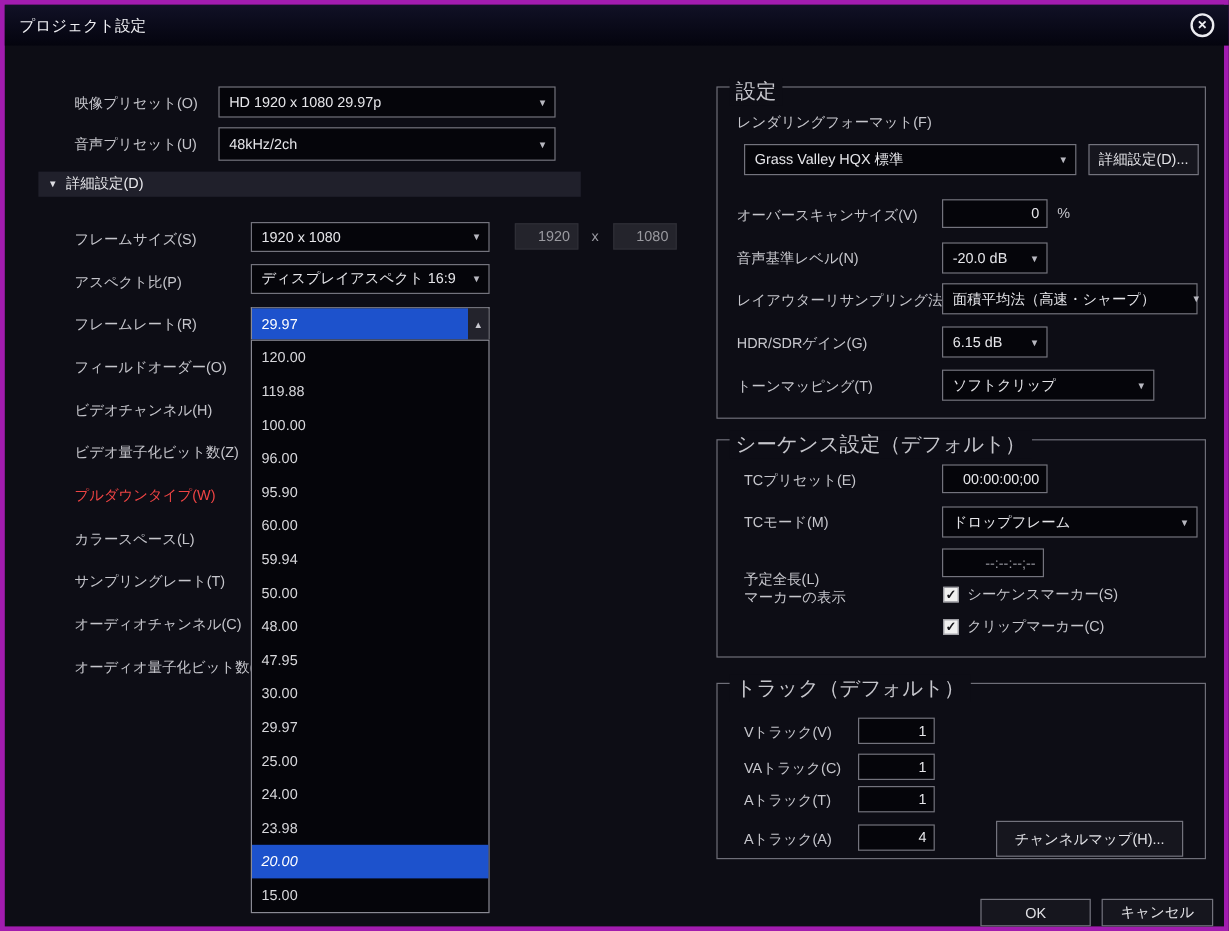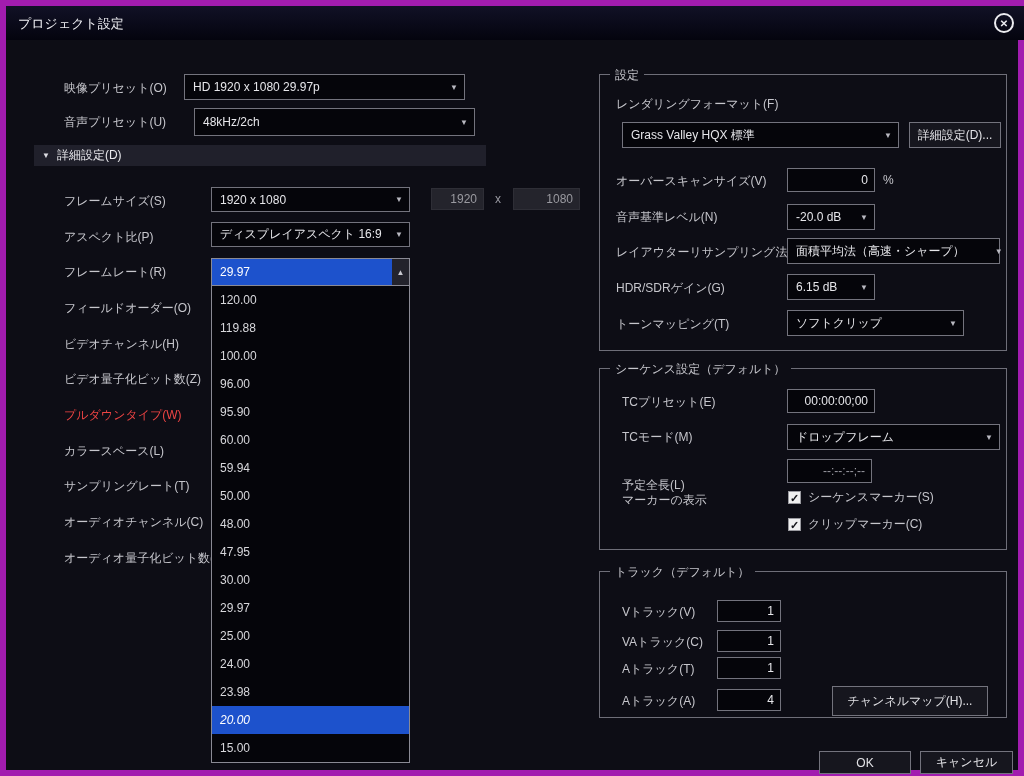--- a/index.html
+++ b/index.html
@@ -1,34 +1,34 @@
 <!DOCTYPE html>
 <html><head>
 <meta charset="utf-8">
 <style>
   * { box-sizing: border-box; margin: 0; padding: 0; }
   html,body { width:1024px; height:776px; background:#000; font-family:"Liberation Sans", sans-serif; overflow:hidden; }
-  .window { position:absolute; left:0; top:0; width:1024px; height:776px; background:#0d0d15; border:6px solid #a21caf; }
+  .window { position:absolute; left:0; top:0; width:1024px; height:776px; background:#0d0d15; border:4px solid #a21caf; }
   .titlebar { position:absolute; left:0; top:0; width:1020px; height:34px; background:linear-gradient(#111126,#04040e); }
   .title { position:absolute; left:12px; top:9px; color:#f0f0f4; font-size:13px; }
   .close-btn { position:absolute; right:12px; top:7px; width:20px; height:20px; border:2px solid #ececf0; border-radius:50%; color:#ececf0; display:flex; align-items:center; justify-content:center; font-size:10px; font-weight:bold; cursor:pointer; }
   .label { position:absolute; color:#c6c6cc; font-size:12px; white-space:nowrap; }
   .label.disabled { color:#ef4444; }
   .combo { position:absolute; background:#05050a; border:1px solid #73737d; display:flex; align-items:center; justify-content:space-between; padding:0 6px 0 8px; cursor:pointer; }
   .combo .val { color:#e6e6ea; font-size:12px; white-space:nowrap; }
   .combo .arrow { color:#b8b8c0; font-size:8px; margin-left:6px; }
   .field { position:absolute; background:#05050a; border:1px solid #73737d; color:#e6e6ea; font-size:12px; display:flex; align-items:center; justify-content:flex-end; padding:0 6px; }
   .field.disabled { background:#24242c; border-color:#2e2e36; color:#9a9aa0; }
   .field.muted-text { color:#9a9aa2; }
   .btn { position:absolute; background:#16161e; border:1px solid #73737d; color:#e2e2e6; font-size:12px; display:flex; align-items:center; justify-content:center; cursor:pointer; white-space:nowrap; }
   .adv-header { position:absolute; left:28px; top:139px; width:452px; height:21px; background:#20202b; display:flex; align-items:center; padding-left:8px; cursor:pointer; }
   .adv-header .tri { color:#dcdce2; font-size:8px; margin-right:7px; }
   .adv-header .txt { color:#e8e8ec; font-size:12px; }
   .group { position:absolute; border:1px solid #6e6e78; }
-  .group-title { position:absolute; top:-8px; left:10px; background:#0d0d15; padding:0 5px; color:#c6c6cc; font-size:12px; white-space:nowrap; }
+  .group-title { position:absolute; top:-8px; left:10px; background:#0d0d15; padding:0 5px; color:#c6c6cc; font-size:17px; white-space:nowrap; }
   .glabel { position:absolute; color:#c6c6cc; font-size:12px; white-space:nowrap; }
   .dd-field { position:absolute; left:205px; top:252px; width:199px; height:27px; border:1px solid #8a8a94; border-bottom:none; display:flex; z-index:12; background:#05050a; }
   .dd-field .sel { flex:1; background:#1d52cc; color:#fff; font-size:12px; display:flex; align-items:center; padding-left:8px; }
   .dd-field .scrollbtn { width:17px; background:#23232c; color:#c8c8d0; font-size:8px; display:flex; align-items:center; justify-content:center; }
   .dd-list { position:absolute; left:205px; top:279px; width:199px; border:1px solid #8a8a94; background:#05050a; z-index:12; }
   .dd-item { height:28px; line-height:28px; padding-left:8px; color:#d8d8dc; font-size:12px; cursor:pointer; }
   .dd-item.hover { background:#1d52cc; color:#fff;font-style:italic; }
   .check-row { position:absolute; display:flex; align-items:center; cursor:pointer; }
   .checkbox { width:13px; height:13px; background:#f0f0f0; border:1px solid #9a9aa0; color:#15151a; font-size:11px; line-height:12px; text-align:center; margin-right:7px; font-weight:bold; flex:none; }
   .check-label { color:#c6c6cc; font-size:12px; white-space:nowrap; }
@@ -46,38 +46,38 @@
     </div>
   </div>
 
   <span class="label" style="left:58px; top:74px;">映像プリセット(O)</span>
   <div class="combo" style="left:178px; top:68px; width:281px; height:26px;">
     <span class="val">HD 1920 x 1080 29.97p</span>
     <span class="arrow">▼</span>
   </div>
 
   <span class="label" style="left:58px; top:108px;">音声プリセット(U)</span>
-  <div class="combo" style="left:188px; top:102px; width:281px; height:28px;">
+  <div class="combo" style="left:178px; top:102px; width:281px; height:28px;">
     <span class="val">48kHz/2ch</span>
     <span class="arrow">▼</span>
   </div>
 
   <div class="adv-header">
     <span class="tri">▼</span>
     <span class="txt">詳細設定(D)</span>
   </div>
 
   <span class="label" style="left:58px; top:187px;">フレームサイズ(S)</span>
   <div class="combo" style="left:205px; top:181px; width:199px; height:25px;">
     <span class="val">1920 x 1080</span>
     <span class="arrow">▼</span>
   </div>
   <div class="field disabled" style="left:425px; top:182px; width:53px; height:22px;">1920</div>
   <span class="sep" style="left:489px; top:186px;">x</span>
-  <div class="field disabled" style="left:507px; top:182px; width:67px; height:22px;">1080</div>
+  <div class="field disabled" style="left:507px; top:182px; width:53px; height:22px;">1080</div>
 
   <span class="label" style="left:58px; top:223px;">アスペクト比(P)</span>
   <div class="combo" style="left:205px; top:216px; width:199px; height:25px;">
     <span class="val">ディスプレイアスペクト 16:9</span>
     <span class="arrow">▼</span>
   </div>
 
   <span class="label" style="left:58px; top:258px;">フレームレート(R)</span>
   <div class="dd-field">
     <div class="sel">29.97</div>

